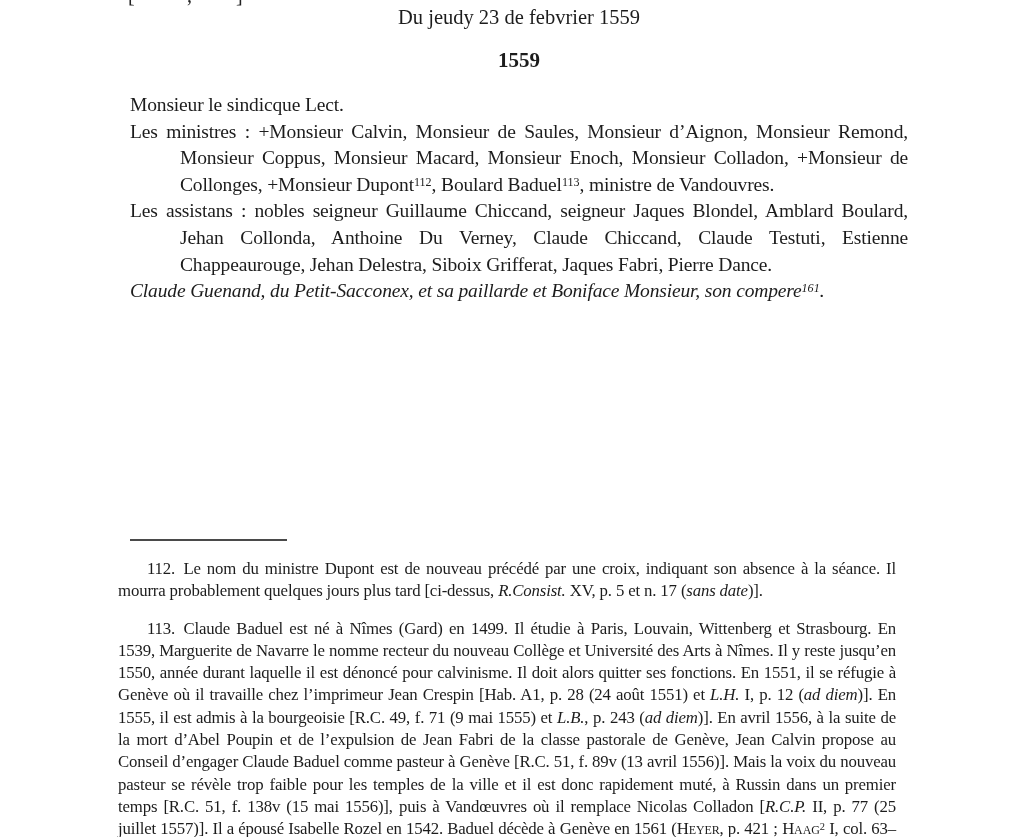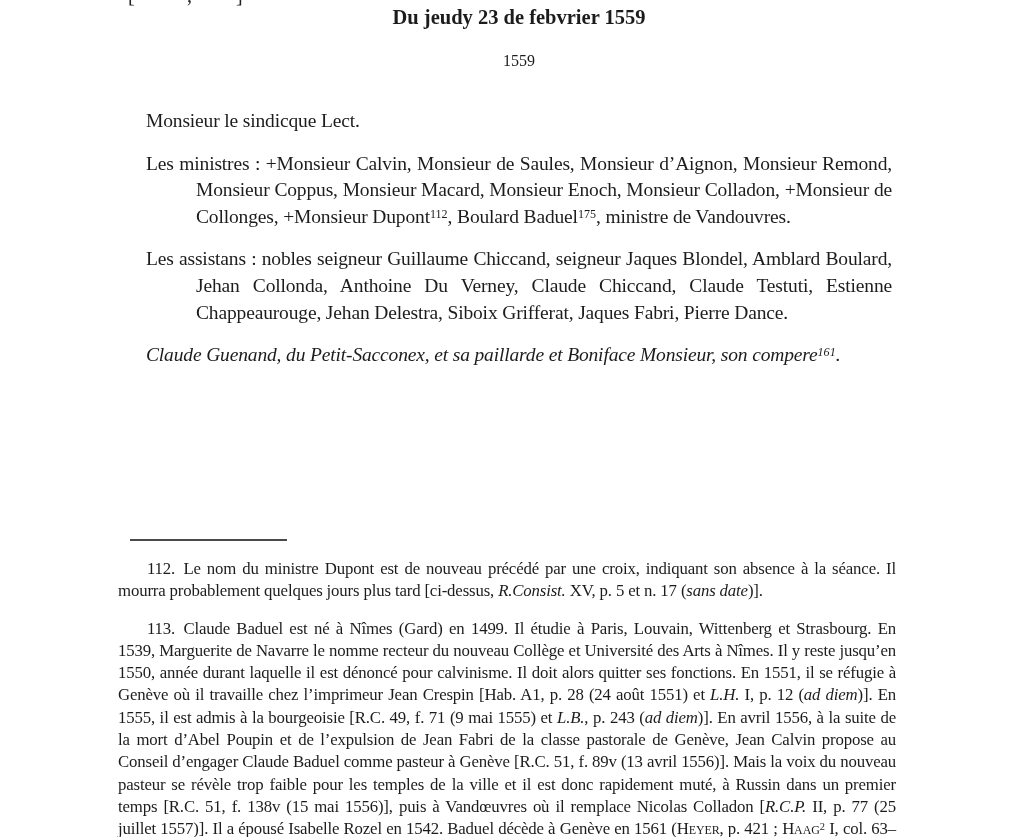--- a/index.html
+++ b/index.html
@@ -24,33 +24,33 @@
   }
   .marginal span{
     position:absolute;top:-16px;font-size:20px;color:#222;
   }
   .frag-open{left:128px;}
   .frag-comma{left:187px;}
   .frag-close{left:236px;}
 
   .h-date{
     position:absolute;left:130px;top:6px;width:778px;
-    text-align:center;font-weight:bold;font-size:20.5px;line-height:23px;
+    text-align:center;font-weight:normal;font-size:20.5px;line-height:23px;
   }
   .h-year{
     position:absolute;left:130px;top:49px;width:778px;
-    text-align:center;font-weight:normal;font-size:16px;line-height:23px;
+    text-align:center;font-weight:bold;font-size:21px;line-height:23px;
   }
 
   .record{
     position:absolute;left:130px;top:92px;width:778px;
     font-size:19.5px;line-height:26.6px;letter-spacing:-0.15px;
     text-align:justify;
   }
-  .record p{margin:16px;}
+  .record p{margin:0;}
   .hang{padding-left:50px;text-indent:-50px;}
   .case-title{margin-top:37px;font-style:italic;}
   .indent{margin-top:12px;text-indent:44px;}
 
   .fnrule{
     position:absolute;left:130px;top:539px;width:157px;height:2px;
     background:var(--rule);
   }
   .footnotes{
     position:absolute;left:103px;top:543px;width:808px;
@@ -78,21 +78,21 @@
     <span class="frag-open">[</span>
     <span class="frag-comma">,</span>
     <span class="frag-close">]</span>
   </div>
 
   <div class="h-date">Du jeudy 23 de febvrier 1559</div>
   <div class="h-year">1559</div>
 
   <div class="record">
     <p class="plain"><span>Monsieur le sindicque Lect.</span></p>
-    <p class="hang"><span>Les ministres : +Monsieur Calvin, Monsieur de Saules, Monsieur d’Aignon, Monsieur Remond, Monsieur Coppus, Monsieur Macard, Monsieur Enoch, Monsieur Col­ladon, +Monsieur de Collonges, +Monsieur Dupont</span><span class="sup">112</span><span>, Boulard Baduel</span><span class="sup">175</span><span>, mi­nistre de Vandouvres.</span></p>
+    <p class="hang"><span>Les ministres : +Monsieur Calvin, Monsieur de Saules, Monsieur d’Aignon, Monsieur Remond, Monsieur Coppus, Monsieur Macard, Monsieur Enoch, Monsieur Col­ladon, +Monsieur de Collonges, +Monsieur Dupont</span><span class="sup">112</span><span>, Boulard Baduel</span><span class="sup">113</span><span>, mi­nistre de Vandouvres.</span></p>
     <p class="hang"><span>Les assistans : nobles seigneur Guillaume Chiccand, seigneur Jaques Blondel, Am­blard Boulard, Jehan Collonda, Anthoine Du Verney, Claude Chiccand, Claude Testuti, Estienne Chappeaurouge, Jehan Delestra, Siboix Grifferat, Jaques Fabri, Pierre Dance.</span></p>
     <p class="case-title"><span>Claude Guenand, du Petit-Sacconex, et sa paillarde et Boniface Monsieur, son com­pere</span><span class="sup">161</span><span>.</span></p>
   </div>
 
   <div class="fnrule"></div>
 
   <div class="footnotes">
     <p><span>112. Le nom du ministre Dupont est de nouveau précédé par une croix, indiquant son absence à la séance. Il mourra probablement quelques jours plus tard [ci-dessus, </span><span class="i">R.Consist.</span><span> XV, p. 5 et n. 17 (</span><span class="i">sans date</span><span>)].</span></p>
     <p class="fn-second"><span>113. Claude Baduel est né à Nîmes (Gard) en 1499. Il étudie à Paris, Louvain, Wittenberg et Stras­bourg. En 1539, Marguerite de Navarre le nomme recteur du nouveau Collège et Université des Arts à Nîmes. Il y reste jusqu’en 1550, année durant laquelle il est dénoncé pour calvinisme. Il doit alors quitter ses fonctions. En 1551, il se réfugie à Genève où il travaille chez l’imprimeur Jean Crespin [Hab. A1, p. 28 (24 août 1551) et </span><span class="i">L.H.</span><span> I, p. 12 (</span><span class="i">ad diem</span><span>)]. En 1555, il est admis à la bourgeoisie [R.C. 49, f. 71 (9 mai 1555) et </span><span class="i">L.B.</span><span>, p. 243 (</span><span class="i">ad diem</span><span>)]. En avril 1556, à la suite de la mort d’Abel Poupin et de l’expulsion de Jean Fabri de la classe pastorale de Genève, Jean Calvin propose au Conseil d’engager Claude Baduel comme pasteur à Genève [R.C. 51, f. 89v (13 avril 1556)]. Mais la voix du nouveau pasteur se révèle trop faible pour les temples de la ville et il est donc rapidement muté, à Russin dans un premier temps [R.C. 51, f. 138v (15 mai 1556)], puis à Vandœuvres où il remplace Nicolas Colladon [</span><span class="i">R.C.P.</span><span> II, p. 77 (25 juillet 1557)]. Il a épousé Isabelle Rozel en 1542. Baduel décède à Genève en 1561 (</span><span class="sc">Heyer</span><span>, p. 421 ; </span><span class="sc">Haag</span><span class="sup">2</span><span> I, col. 63–64).</span></p>
   </div>

